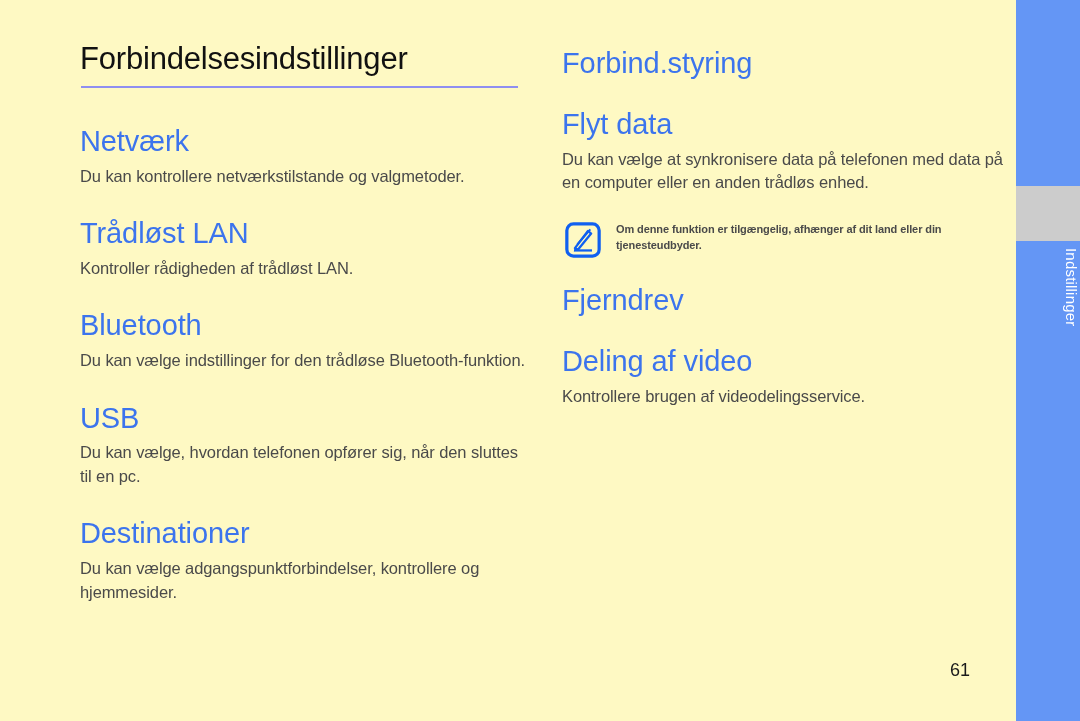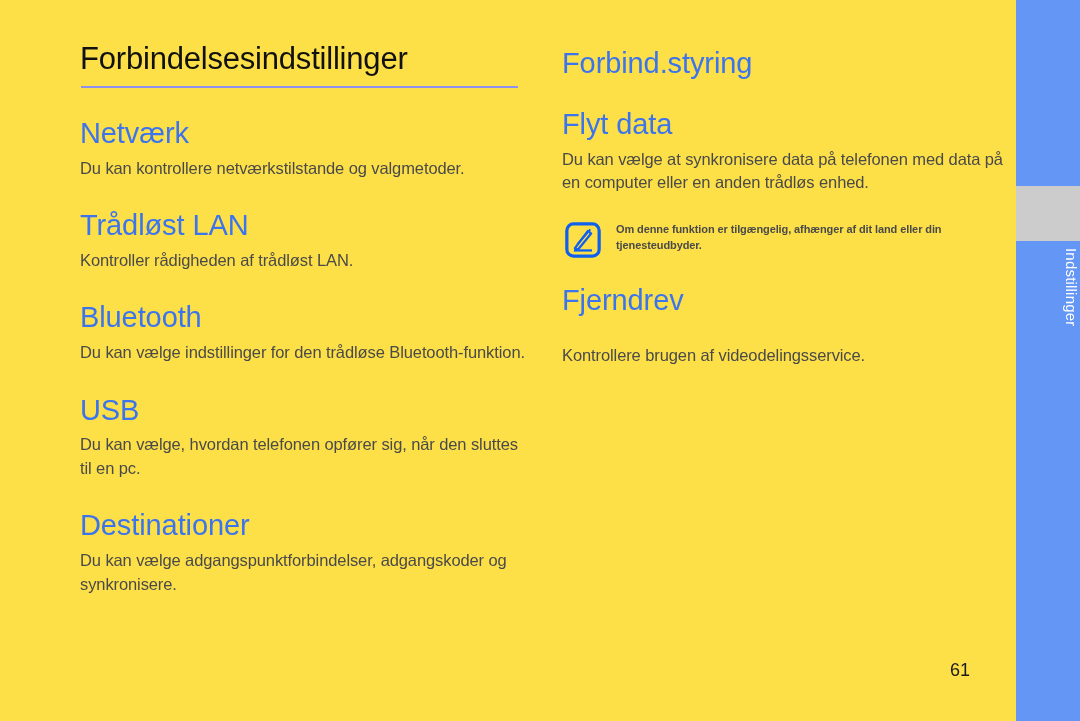--- a/index.html
+++ b/index.html
@@ -13,21 +13,21 @@
     position: relative;
     overflow: hidden;
     font-family: "Liberation Sans", sans-serif;
     -webkit-font-smoothing: antialiased;
   }
 
   
   #page {
     position: absolute;
     inset: 0;
-    background: #fde047;
+    background: #fef9c3;
   }
 
   
   .edge-strip {
     position: absolute;
     top: 0;
     left: 1016px;
     width: 64px;
     height: 721px;
     background: #6496f5;
@@ -94,21 +94,21 @@
     color: #4a4a4a;
     margin: 0;
     line-height: 1.42;
     letter-spacing: -0.1px;
   }
 
   
   .left-stack {
     position: absolute;
     left: 80px;
-    top: 116px;
+    top: 124px;
     width: 450px;
   }
   .left-stack .section { margin-bottom: 28px; }
 
   
   .right-stack {
     position: absolute;
     left: 562px;
     top: 46px;
     width: 445px;
@@ -173,21 +173,21 @@
       <p>Du kan vælge indstillinger for den trådløse Bluetooth-funktion.</p>
     </div>
 
     <div class="section">
       <h2 class="bold">USB</h2>
       <p>Du kan vælge, hvordan telefonen opfører sig, når den sluttes til en pc.</p>
     </div>
 
     <div class="section">
       <h2>Destinationer</h2>
-      <p>Du kan vælge adgangspunktforbindelser, adgangskoder og synkronisere.</p>
+      <p>Du kan vælge adgangspunktforbindelser, kontrollere og hjemmesider.</p>
     </div>
 
   </div>
 
   <div class="right-stack">
 
     <div class="section">
       <h2>Forbind.styring</h2>
     </div>
 
@@ -207,20 +207,21 @@
         </svg>
       </span>
       <span class="note-text">Om denne funktion er tilgængelig, afhænger af dit land eller din tjenesteudbyder.</span>
     </div>
 
     <div class="section">
       <h2>Fjerndrev</h2>
     </div>
 
     <div class="section">
+      <h2 class="bold">Deling af video</h2>
       <p>Kontrollere brugen af videodelingsservice.</p>
     </div>
 
   </div>
 
   <div class="page-number">61</div>
 
   <div class="edge-strip">
     <div class="edge-strip-gap"></div>
     <div class="edge-strip-label">Indstillinger</div>

